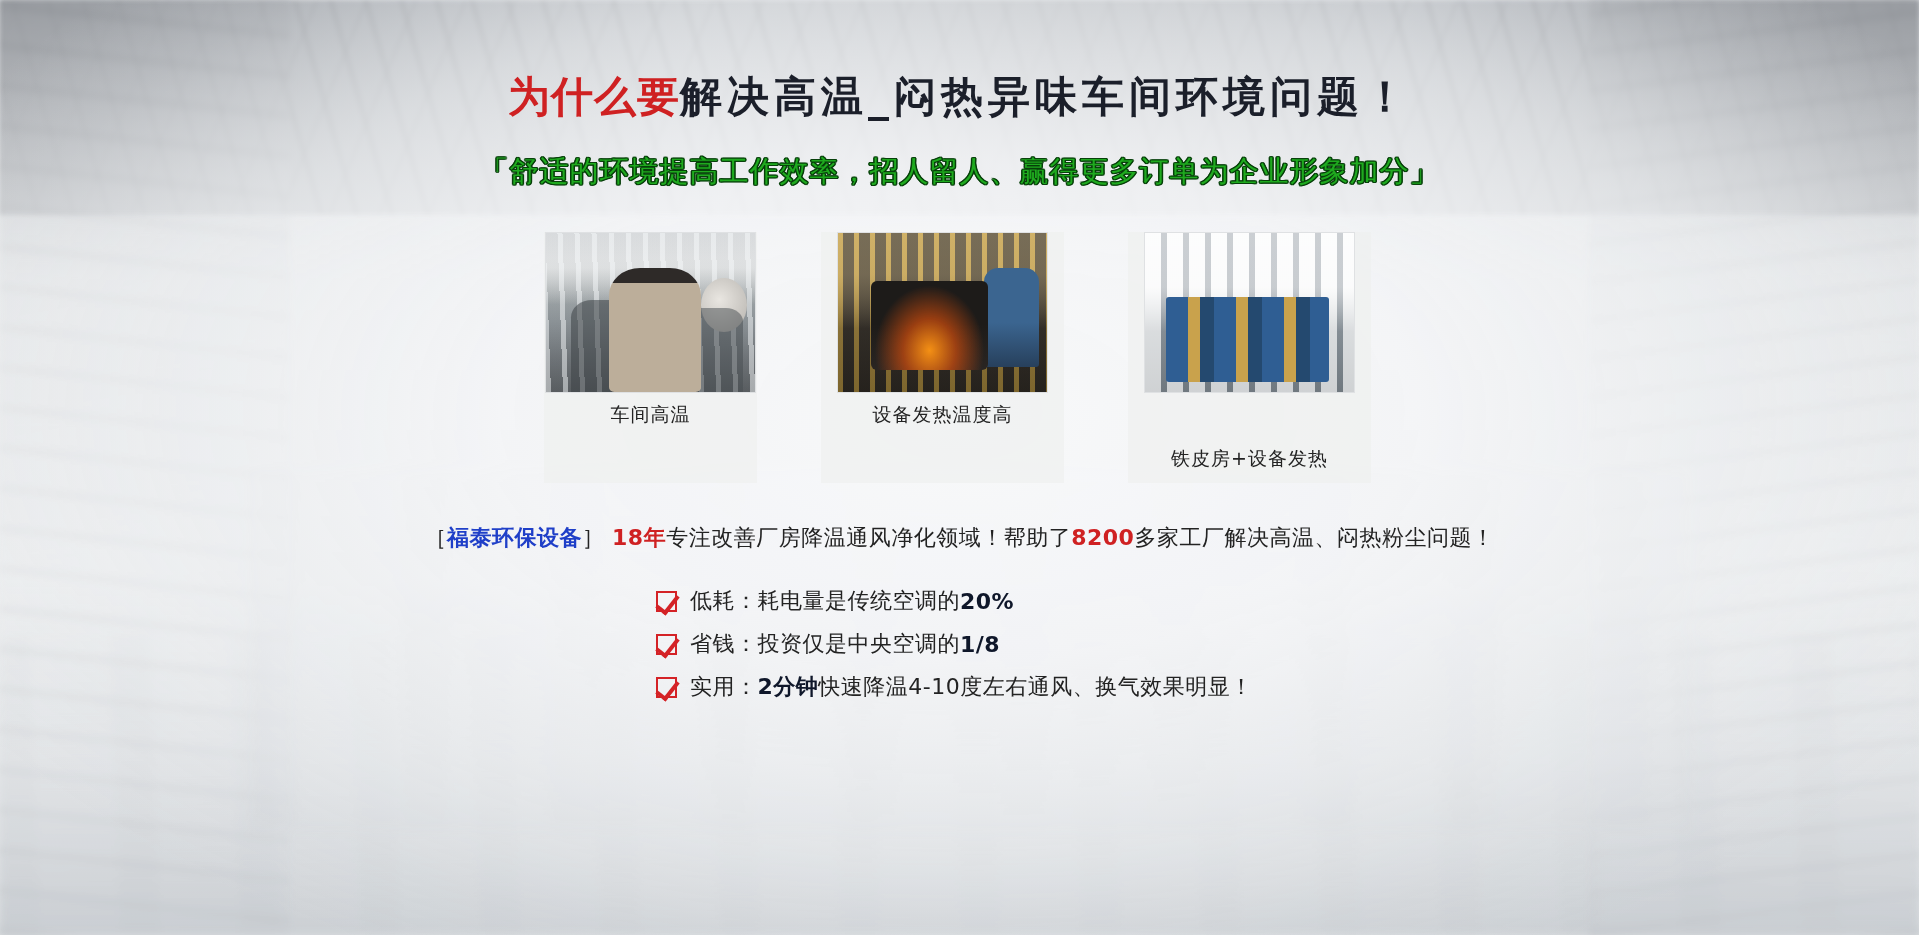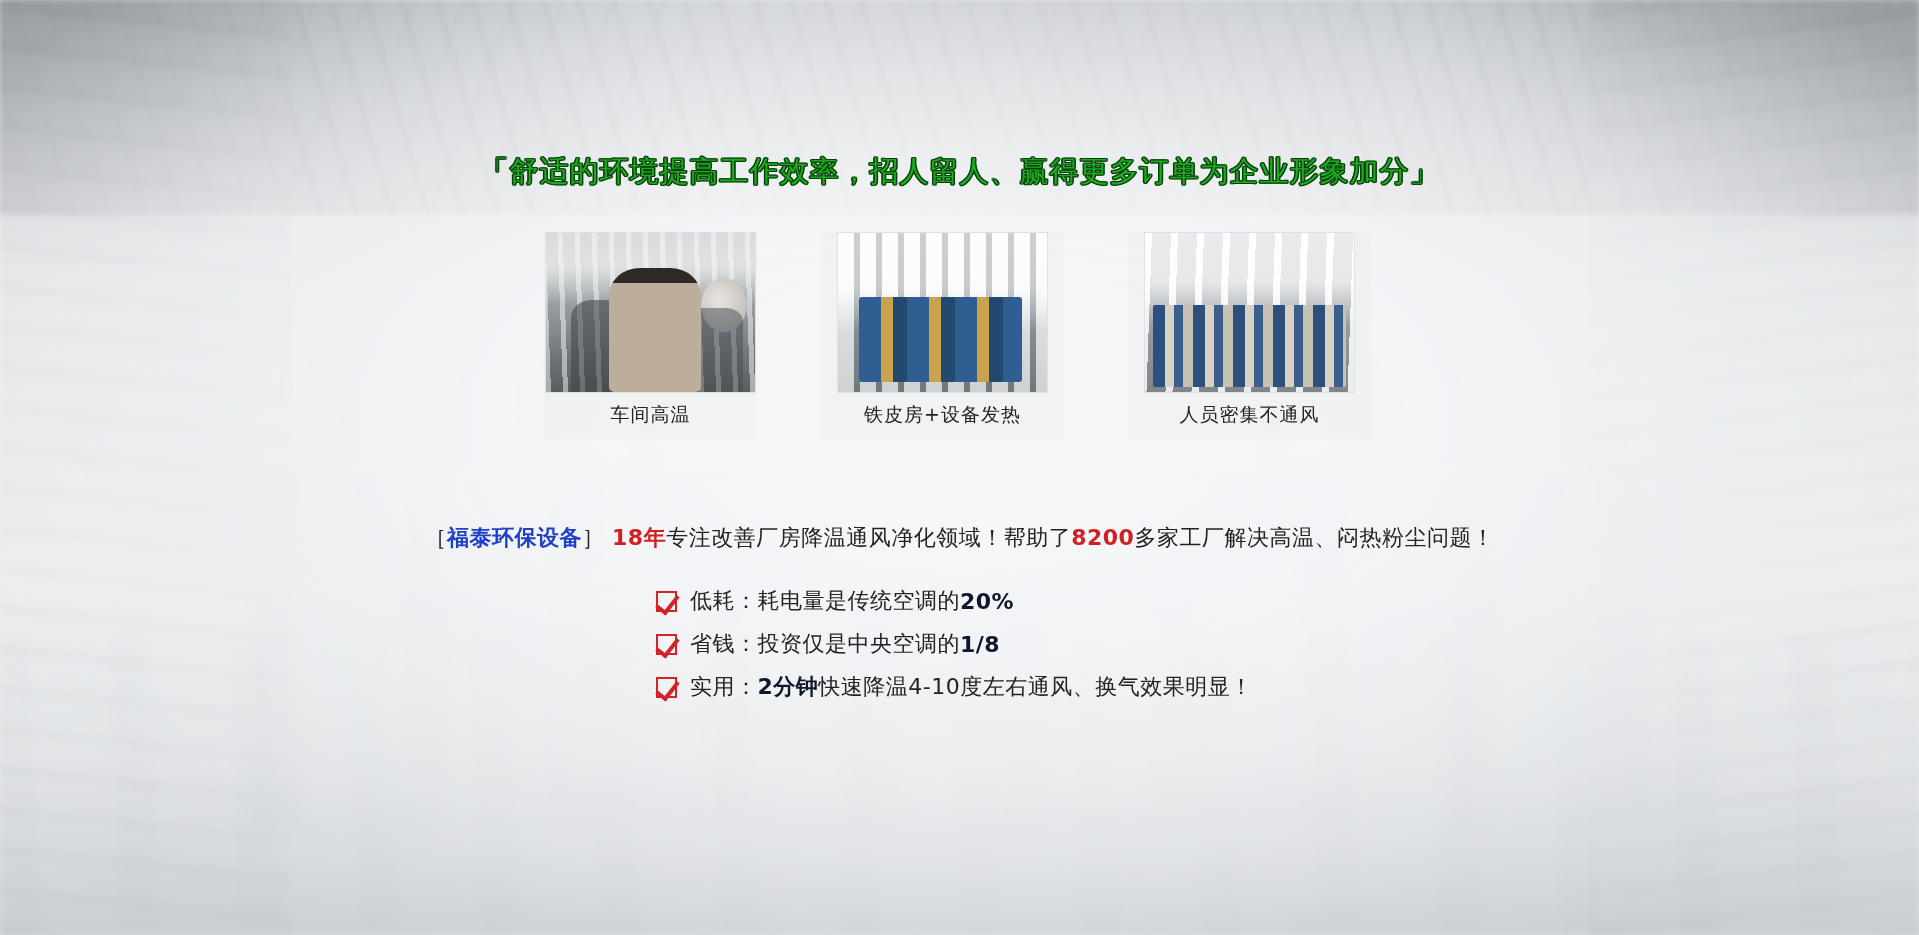--- a/index.html
+++ b/index.html
@@ -148,21 +148,21 @@
   .card .cap {
     font-family: "DejaVu Sans", "Liberation Sans", sans-serif;
     font-size: 19px;
     color: #232323;
     letter-spacing: 1px;
     padding: 9px 0 11px;
     white-space: nowrap;
   }
   
   .card.w2 { width: 243px; }
-  .card.w3 { width: 243px; }
+  .card.w3 { width: 243px; gap: 44px; }
 
   
   .ph { position: absolute; inset: 0; }
 
   
   .ph1 {
     background:
       linear-gradient(to bottom, #9fa8ae 0%, #b9bfc2 16%, #aeb4b5 30%, #8e9599 55%, #6e7377 78%, #55595c 100%);
   }
   .ph1::before {
@@ -315,48 +315,51 @@
     <div class="bg-layer-ceiling"></div>
     <div class="bg-layer-left"></div>
     <div class="bg-layer-right"></div>
     <div class="bg-layer-machines"></div>
     <div class="bg-layer-floor"></div>
     <div class="bg-wash"></div>
   </div>
 
   <div class="content">
 
+    <div class="headline"><span class="red">为什么要</span><span>解决高温_闷热异味车间环境问题！</span></div>
 
     <div class="subhead">「舒适的环境提高工作效率，招人留人、赢得更多订单为企业形象加分」</div>
 
     <div class="cards">
 
       <div class="card">
         <div class="thumb">
           <div class="ph ph1">
               <div class="extra"></div>
             </div>
         </div>
         <div class="cap">车间高温</div>
       </div>
 
+      <div class="card w2">
+        <div class="thumb">
+          <div class="ph ph2">
+              <div class="extra"></div>
+            </div>
+        </div>
+        <div class="cap">设备发热温度高</div>
+      </div>
 
       <div class="card w3">
         <div class="thumb">
           <div class="ph ph3"></div>
         </div>
         <div class="cap">铁皮房+设备发热</div>
       </div>
 
-      <div class="card w3">
-        <div class="thumb">
-          <div class="ph ph4"></div>
-        </div>
-        <div class="cap">人员密集不通风</div>
-      </div>
 
     </div>
 
     <div class="tagline"><span class="bracket">［</span><span class="brand">福泰环保设备</span><span class="bracket">］</span><span>&nbsp;</span><span class="red-b">18年</span><span>专注改善厂房降温通风净化领域！帮助了</span><span class="red-b">8200</span><span>多家工厂解决高温、闷热粉尘问题！</span></div>
 
     <div class="bullets">
 
       <div class="bullet">
         <span class="check"></span>
         <span>低耗：</span>

